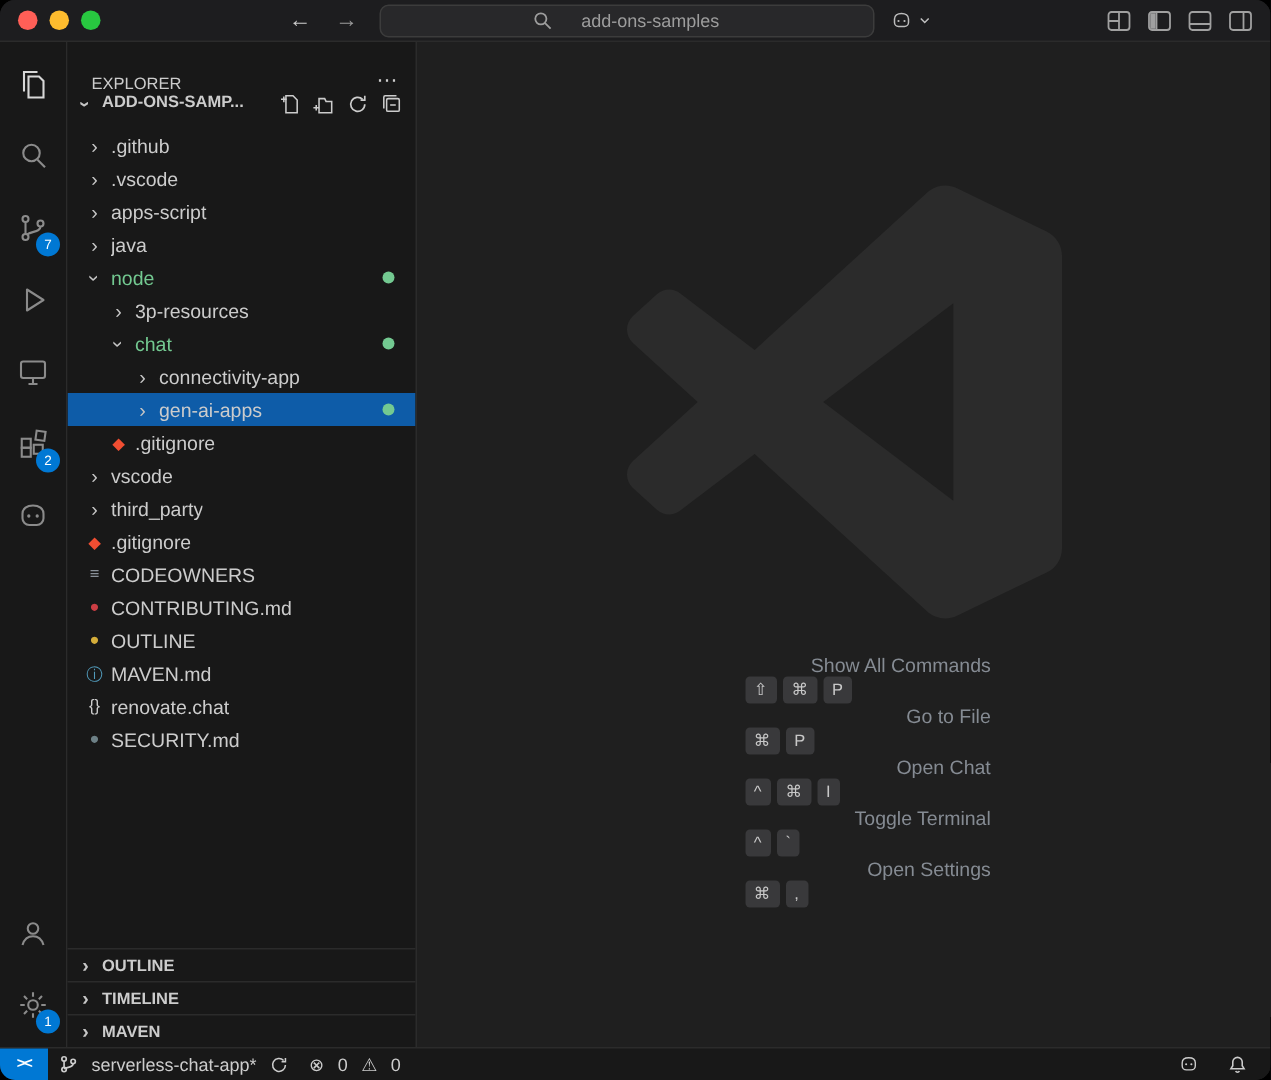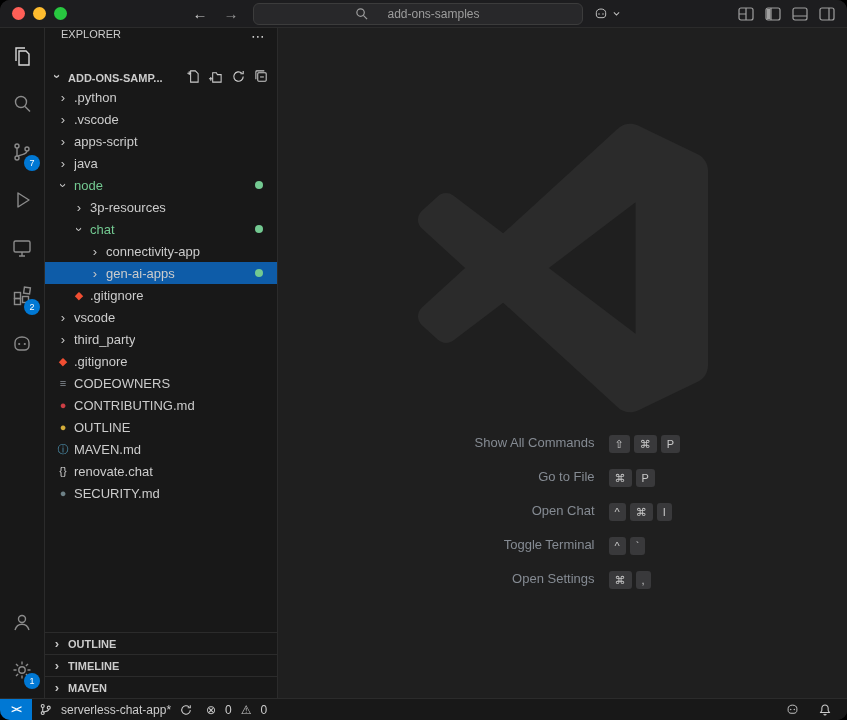--- a/index.html
+++ b/index.html
@@ -29,41 +29,41 @@
   
   .activitybar { width:45px; background:#181818; border-right:1px solid #2b2b2b; display:flex; flex-direction:column; align-items:center; padding-top:4px; flex:none; }
   .ab-item { width:44px; height:48px; display:flex; align-items:center; justify-content:center; position:relative; color:#8b8b8b; cursor:pointer; }
   .ab-item.active { color:#d7d7d7; }
   .ab-item svg { stroke:currentColor; }
   .ab-badge { position:absolute; bottom:5px; right:4px; background:#0078d4; color:#fff; font-size:9px; min-width:16px; height:16px; border-radius:9px; display:flex; align-items:center; justify-content:center; padding:0 3px; }
   .ab-bottom { margin-top:auto; display:flex; flex-direction:column; align-items:center; padding-bottom:4px; }
 
   
   .sidebar { width:233px; background:#181818; border-right:1px solid #2b2b2b; display:flex; flex-direction:column; flex:none; }
-  .sidebar-header { height:34px; display:flex; align-items:flex-start; padding:0 8px 0 16px; font-size:11px; color:#cccccc; flex:none; }
+  .sidebar-header { height:34px; display:flex; align-items:flex-end; padding:0 8px 0 16px; font-size:11px; color:#cccccc; flex:none; }
   .more-actions { margin-left:auto; font-size:14px; color:#cccccc; cursor:pointer; padding:0 4px; }
-  .project-row { height:22px; display:flex; align-items:flex-end; padding:0 8px 0 4px; font-weight:bold; font-size:11px; color:#cccccc; cursor:pointer; flex:none; }
+  .project-row { height:22px; display:flex; align-items:flex-start; padding:0 8px 0 4px; font-weight:bold; font-size:11px; color:#cccccc; cursor:pointer; flex:none; }
   .project-actions { margin-left:auto; display:flex; gap:8px; align-items:center; }
   .project-actions svg { stroke:#cccccc; display:block; cursor:pointer; }
   .tree { flex:1; overflow:hidden; padding-top:2px; }
   .tree-row { height:22px; display:flex; align-items:center; font-size:13px; color:#cccccc; cursor:pointer; }
   .tree-row.selected { background:#0e5ca8; }
   .chevron { width:16px; min-width:16px; display:flex; align-items:center; justify-content:center; font-size:13px; color:#c5c5c5; margin-right:3px; }
   .chevron.expanded { transform:rotate(90deg); }
   .file-icon { width:16px; min-width:16px; text-align:center; font-size:11px; margin-right:3px; }
   .tree-label { white-space:nowrap; overflow:hidden; text-overflow:ellipsis; }
   .tree-label.modified { color:#73c991; }
   .git-dot { width:8px; height:8px; min-width:8px; border-radius:50%; background:#73c991; margin-left:auto; margin-right:14px; }
   .panel-section { height:22px; display:flex; align-items:center; border-top:1px solid #2b2b2b; font-size:11px; font-weight:bold; color:#cccccc; padding-left:4px; cursor:pointer; flex:none; }
 
   
   .editor { flex:1; background:#1f1f1f; display:flex; flex-direction:column; align-items:center; padding-top:95px; overflow:hidden; }
   .watermark-logo svg { width:290px; height:290px; fill:#2b2b2b; }
   .shortcuts { margin-top:18px; display:flex; flex-direction:column; gap:14px; }
-  .shortcut-row { display:flex; align-items:flex-start; height:20px; }
+  .shortcut-row { display:flex; align-items:center; height:20px;flex-direction:column; }
   .shortcut-label { width:210px; text-align:right; color:#858b93; font-size:13px; margin-right:14px; }
   .keys { display:flex; gap:4px; min-width:132px; align-items:center; }
   .key { background:#39393b; color:#c8c8c8; border-radius:3px; padding:2px 6px; font-size:11px; min-width:10px; text-align:center; line-height:14px; }
 
   
   .statusbar { height:22px; background:#181818; border-top:1px solid #2b2b2b; display:flex; align-items:center; font-size:12px; color:#cccccc; flex:none; }
   .remote { width:32px; height:100%; background:#0078d4; color:#fff; display:flex; align-items:center; justify-content:center; font-size:10px; font-weight:bold; letter-spacing:-1px; cursor:pointer; }
   .sb-item { display:flex; align-items:center; gap:9px; padding:0 7px; height:100%; cursor:pointer; }
   .sb-item svg { stroke:#cccccc; display:block; }
   .sb-glyph { font-size:12px; line-height:1; }
@@ -217,21 +217,21 @@
           <svg width="15" height="15" viewBox="0 0 16 16" fill="none" stroke-width="1.1">
               <rect x="4" y="4" width="9" height="9" rx="1"></rect>
               <path d="M6.5 8.5h4"></path>
               <path d="M2 11V3a1 1 0 0 1 1-1h8"></path>
             </svg>
         </span>
       </div>
       <div class="tree">
           <div class="tree-row" style="padding-left: 10px;">
             <span class="chevron">›</span>
-            <span class="tree-label">.python</span>
+            <span class="tree-label">.github</span>
           </div>
           <div class="tree-row" style="padding-left: 10px;">
             <span class="chevron">›</span>
             <span class="tree-label">.vscode</span>
           </div>
           <div class="tree-row" style="padding-left: 10px;">
             <span class="chevron">›</span>
             <span class="tree-label">apps-script</span>
           </div>
           <div class="tree-row" style="padding-left: 10px;">

